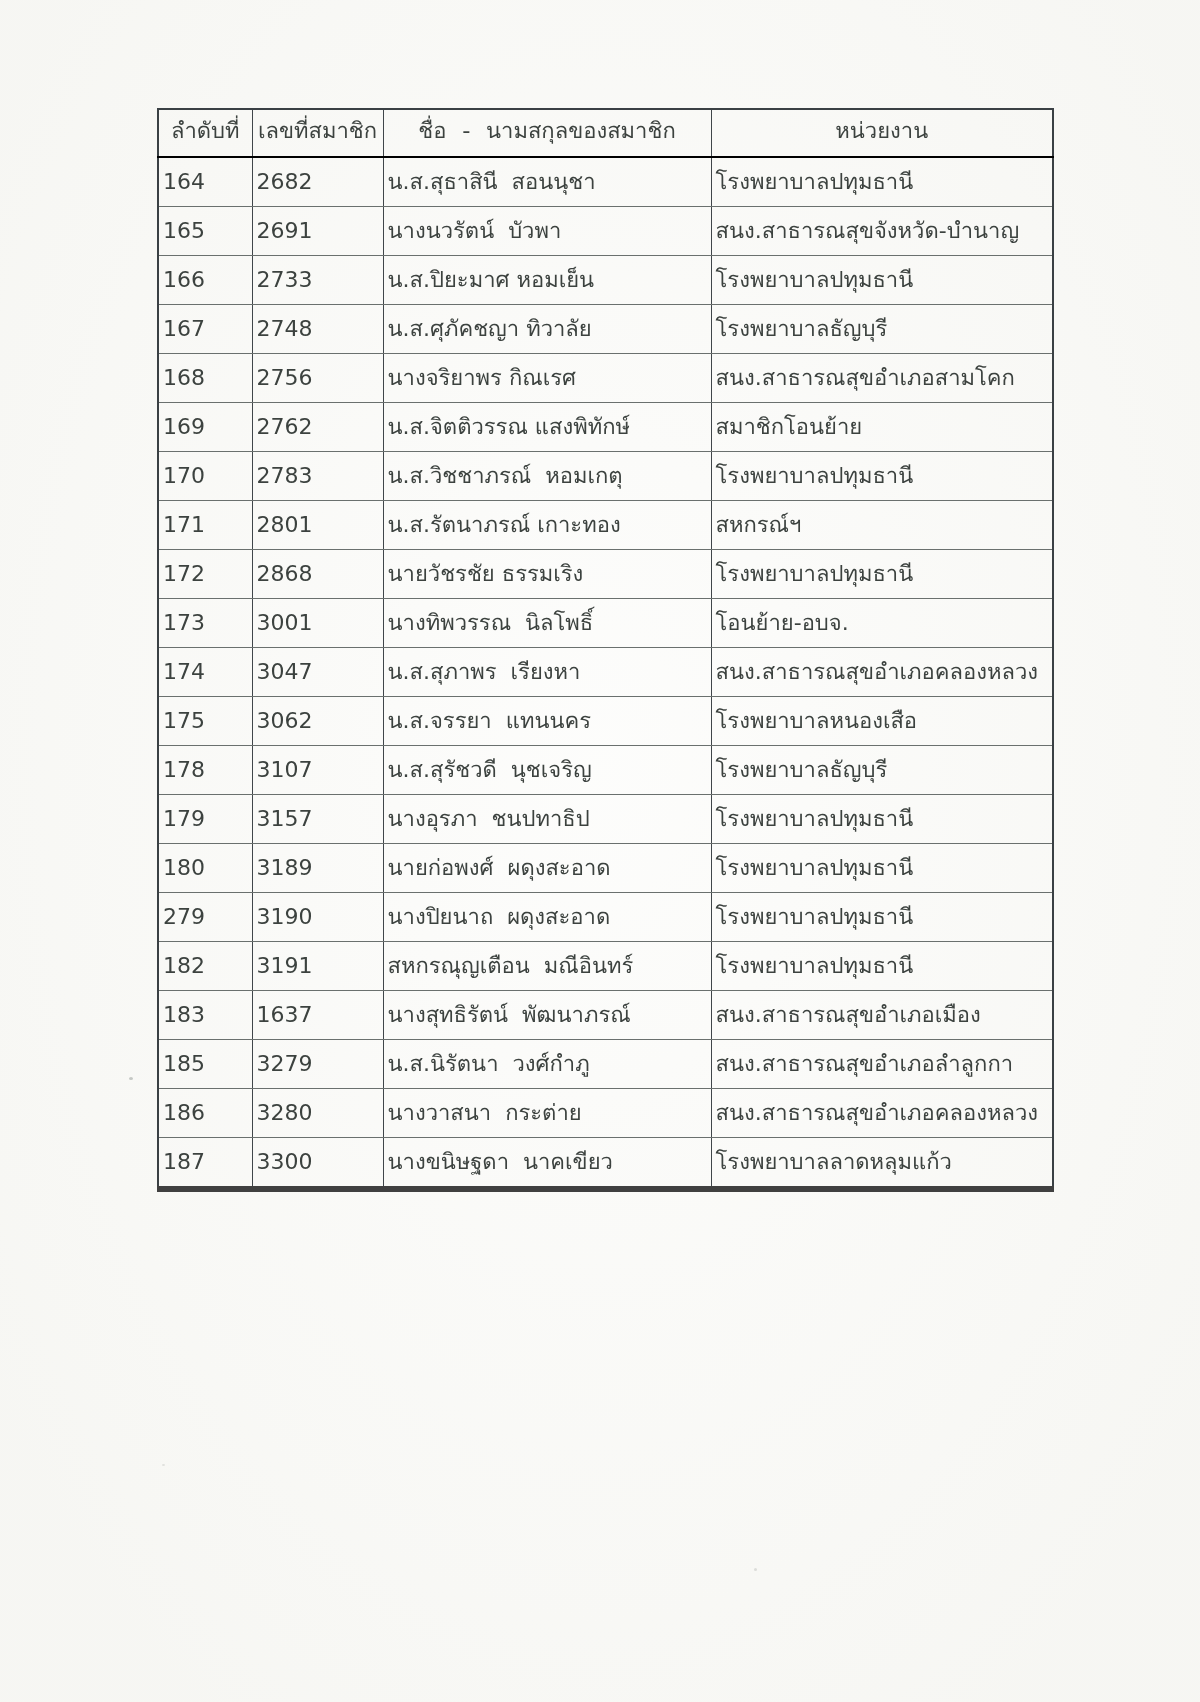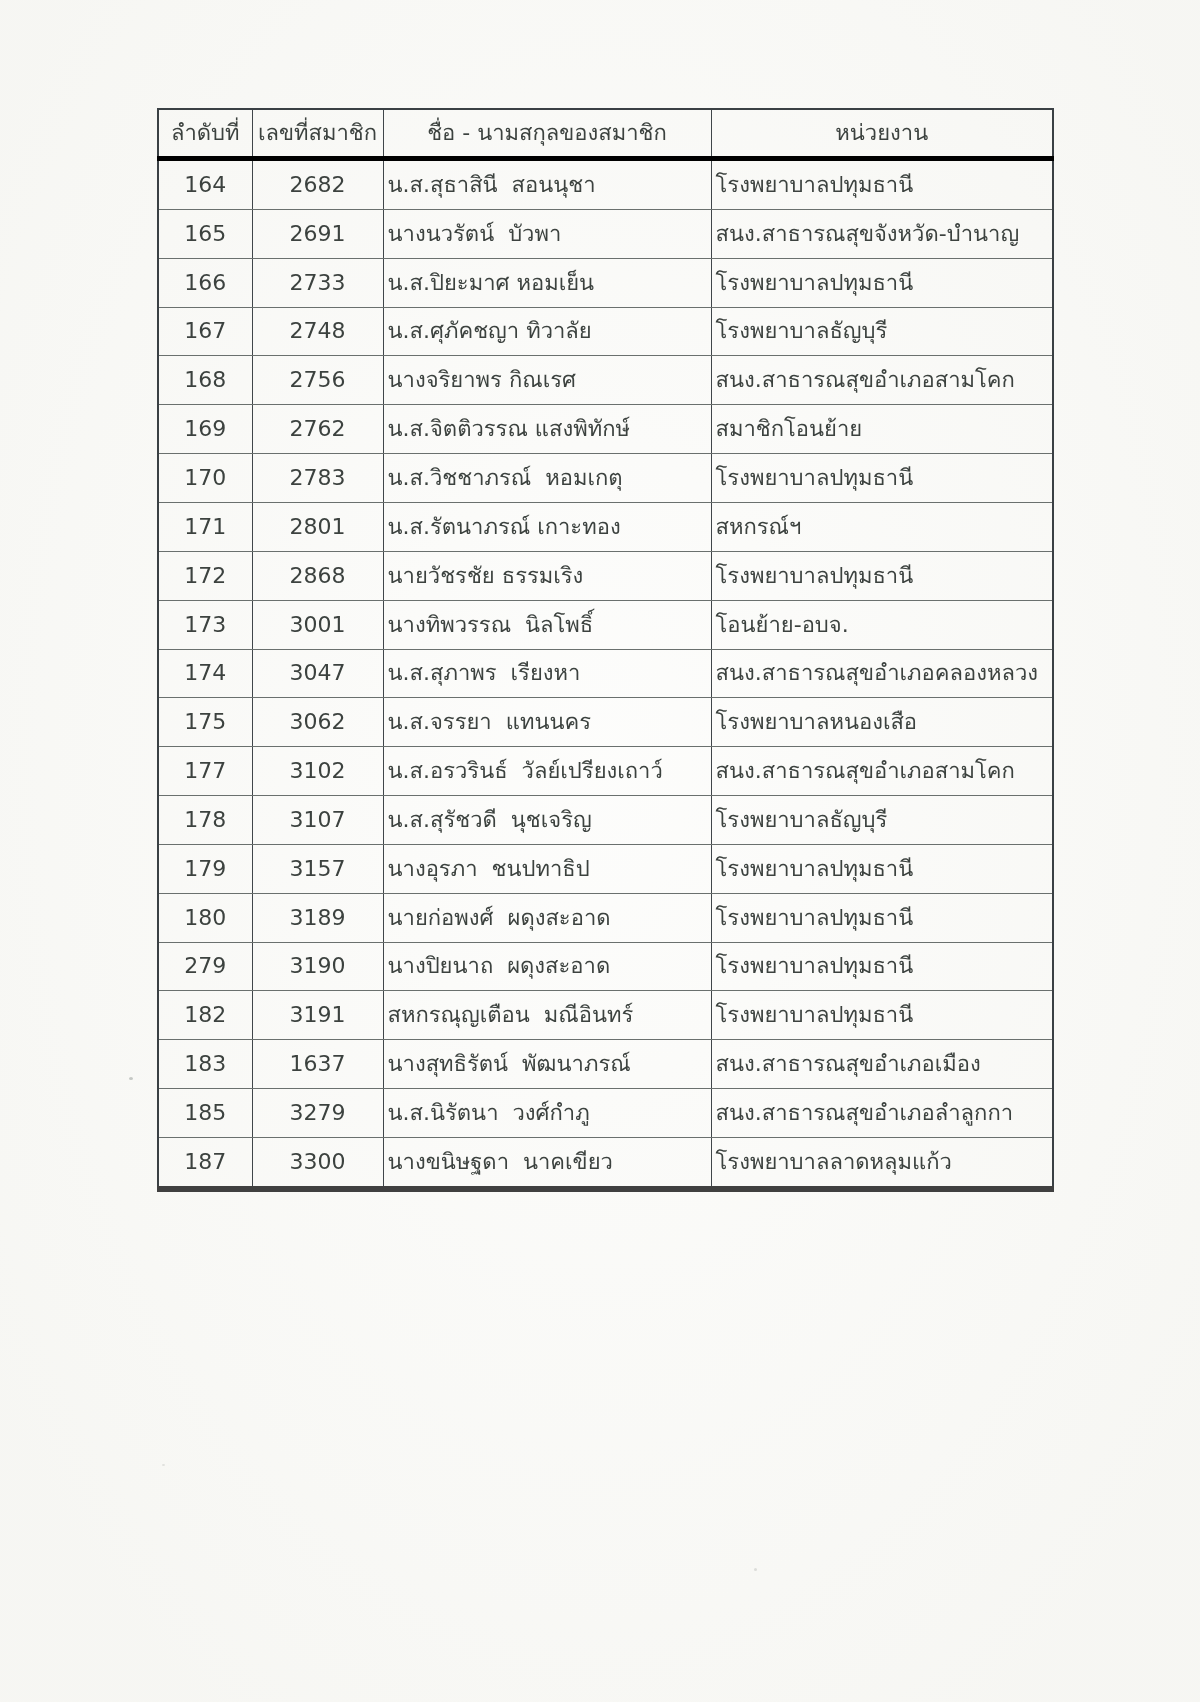--- a/index.html
+++ b/index.html
@@ -60,27 +60,27 @@
     color: #3c423f;
   }
   
   .member-table tbody td {
     border-top-width: 1px;
     border-bottom-width: 1px;
     border-top-color: #6a706e;
     border-bottom-color: #6a706e;
   }
   .member-table tbody tr:last-child td { border-bottom: 6px solid #404040; }
-  .member-table thead th { border-bottom: 5px solid #000000; border-top: 2px solid #3a4044; }
+  .member-table thead th { border-bottom: 2px solid #000000; border-top: 2px solid #3a4044; font-family: Liberation Mono, monospace; }
   .member-table th:first-child, .member-table td:first-child { border-left: 2px solid #3a4044; }
   .member-table th:last-child,  .member-table td:last-child  { border-right: 2px solid #3a4044; }
 
   .member-table thead th { text-align: center; height: 42px; }
   .member-table td { height: 41px; }
-  .cell-center { text-align: center; }
+  .cell-center { }
   .cell-left   { text-align: left; padding-left: 6px; }
 </style>
 </head>
 <body>
 
 <div class="paper"></div>
 <div class="scan-speck speck-a"></div>
 <div class="scan-speck speck-b"></div>
 <div class="scan-speck speck-c"></div>
 
@@ -166,26 +166,20 @@
     <td class="cell-left">น.ส.สุภาพร  เรียงหา</td>
     <td class="cell-left">สนง.สาธารณสุขอำเภอคลองหลวง</td>
   </tr>
       <tr>
     <td class="cell-center">175</td>
     <td class="cell-center">3062</td>
     <td class="cell-left">น.ส.จรรยา  แทนนคร</td>
     <td class="cell-left">โรงพยาบาลหนองเสือ</td>
   </tr>
       <tr>
-    <td class="cell-center">177</td>
-    <td class="cell-center">3102</td>
-    <td class="cell-left">น.ส.อรวรินธ์  วัลย์เปรียงเถาว์</td>
-    <td class="cell-left">สนง.สาธารณสุขอำเภอสามโคก</td>
-  </tr>
-      <tr>
     <td class="cell-center">178</td>
     <td class="cell-center">3107</td>
     <td class="cell-left">น.ส.สุรัชวดี  นุชเจริญ</td>
     <td class="cell-left">โรงพยาบาลธัญบุรี</td>
   </tr>
       <tr>
     <td class="cell-center">179</td>
     <td class="cell-center">3157</td>
     <td class="cell-left">นางอุรภา  ชนปทาธิป</td>
     <td class="cell-left">โรงพยาบาลปทุมธานี</td>
@@ -214,19 +208,25 @@
     <td class="cell-left">นางสุทธิรัตน์  พัฒนาภรณ์</td>
     <td class="cell-left">สนง.สาธารณสุขอำเภอเมือง</td>
   </tr>
       <tr>
     <td class="cell-center">185</td>
     <td class="cell-center">3279</td>
     <td class="cell-left">น.ส.นิรัตนา  วงศ์กำภู</td>
     <td class="cell-left">สนง.สาธารณสุขอำเภอลำลูกกา</td>
   </tr>
       <tr>
+    <td class="cell-center">186</td>
+    <td class="cell-center">3280</td>
+    <td class="cell-left">นางวาสนา  กระต่าย</td>
+    <td class="cell-left">สนง.สาธารณสุขอำเภอคลองหลวง</td>
+  </tr>
+      <tr>
     <td class="cell-center">187</td>
     <td class="cell-center">3300</td>
     <td class="cell-left">นางขนิษฐดา  นาคเขียว</td>
     <td class="cell-left">โรงพยาบาลลาดหลุมแก้ว</td>
   </tr>
     </tbody>
 </table>
 
 </body></html>

